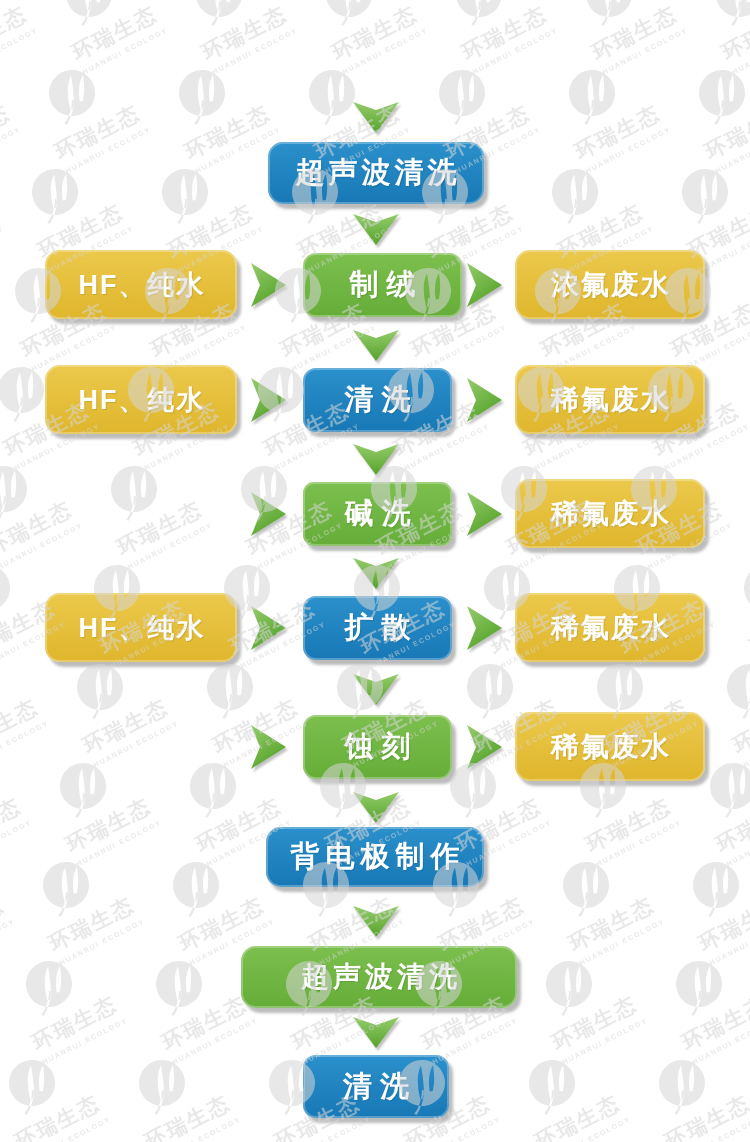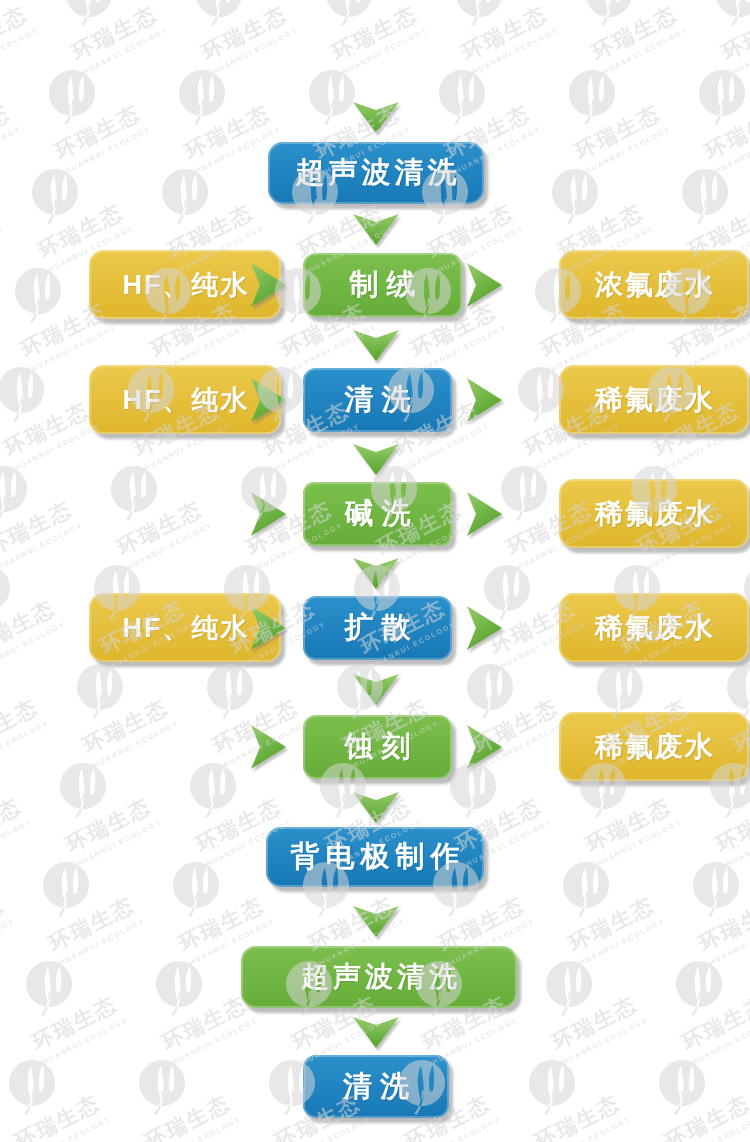--- a/index.html
+++ b/index.html
@@ -11,21 +11,21 @@
   }
   .node {
     position:absolute; display:flex; align-items:center; justify-content:center;
     color:#ffffff; font-weight:bold; border-radius:15px;
     box-shadow: inset 0 0 0 2px rgba(255,255,255,.28), 4px 5px 3px rgba(122,122,122,.5);
     text-shadow: 1px 1px 1px rgba(0,0,0,.12);
     white-space:nowrap;
   }
   .green  { background:linear-gradient(180deg,#7cbf4e 0%,#65ad38 100%); }
   .blue   { background:linear-gradient(180deg,#2b90cb 0%,#1778b5 100%); }
-  .yellow { background:linear-gradient(180deg,#ecc94c 0%,#dfb62c 100%);margin-left:44px; }
+  .yellow { background:linear-gradient(180deg,#ecc94c 0%,#dfb62c 100%); }
   .t { display:inline-block; }
   .sp8 { letter-spacing:8px; padding-left:8px; }
   .sp6 { letter-spacing:6px; padding-left:6px; }
   .sp4 { letter-spacing:4px; padding-left:4px; }
   .sp2 { letter-spacing:2px; padding-left:2px; }
   .arrow { position:absolute; filter:drop-shadow(2px 3px 1px rgba(120,120,120,.45)); }
   
   .wm-layer {
     position:absolute; inset:0; z-index:30; pointer-events:none; overflow:hidden;
     color:#d6d6d6; opacity:.55;

